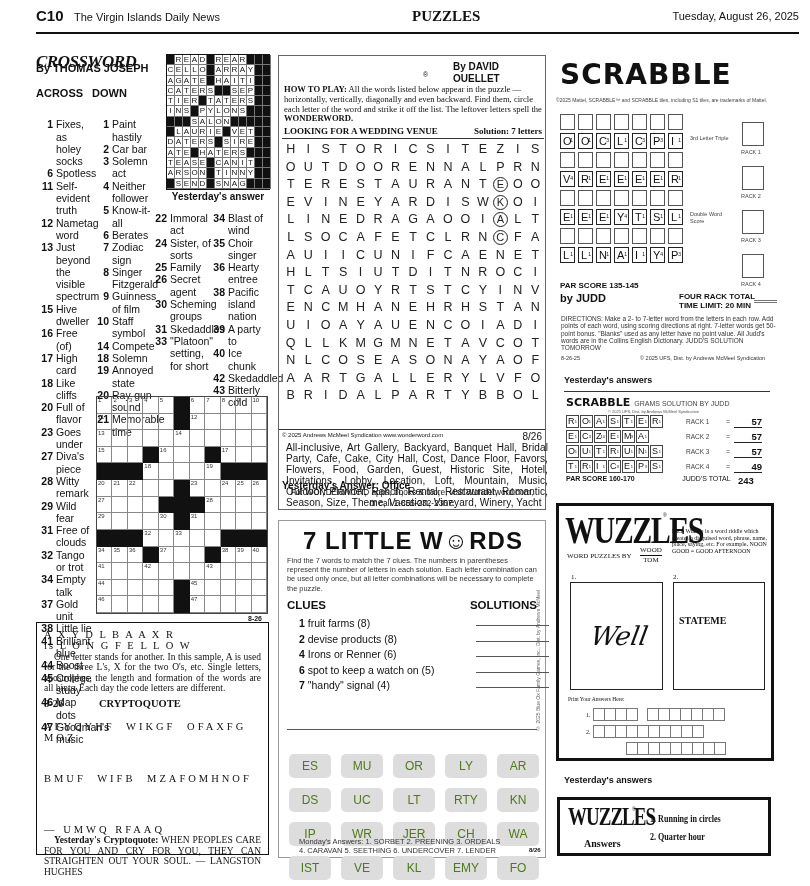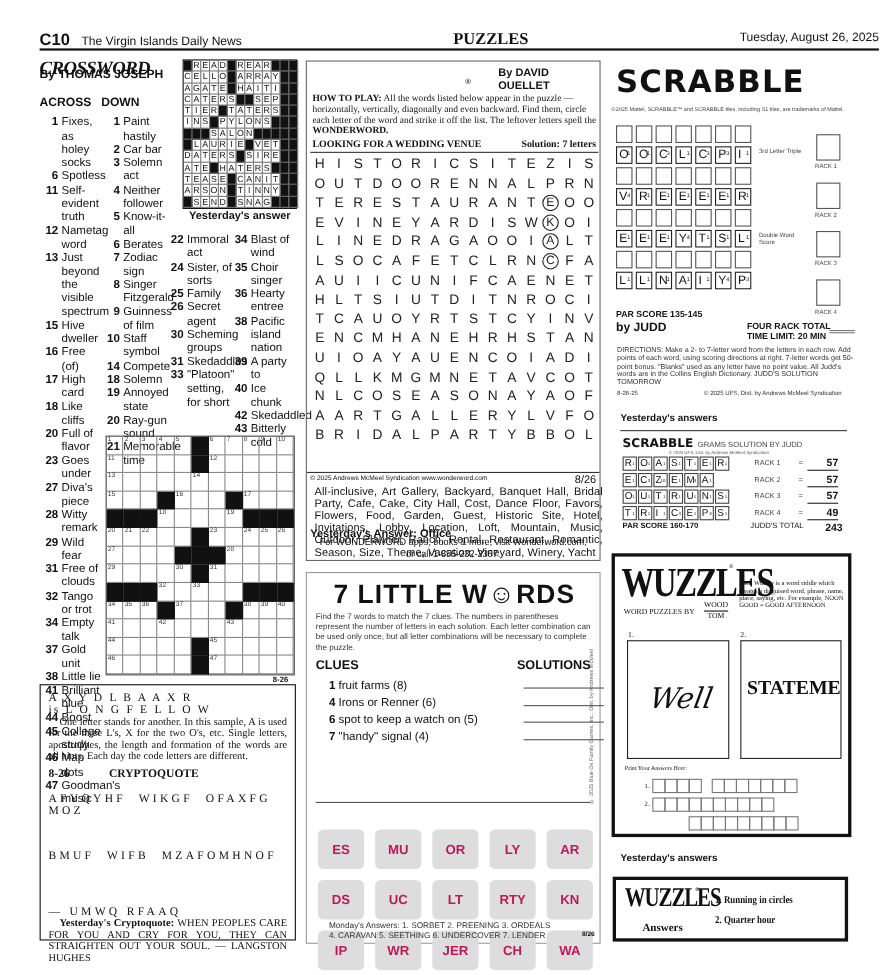--- a/index.html
+++ b/index.html
@@ -1,28 +1,28 @@
 <!DOCTYPE html>
 <html><head>
 <meta charset="utf-8">
 <style>
 *{box-sizing:border-box;margin:0;padding:0}
 body{width:810px;height:886px;background:#fff;color:#111;font-family:"Liberation Sans",sans-serif;position:relative;overflow:hidden}
 .abs{position:absolute}
 
-#hdr{left:36px;top:28px;width:763px;height:18px;border-bottom:2px solid #111;display:flex;align-items:flex-start;justify-content:space-between;padding-bottom:16px}
+#hdr{left:36px;top:16px;width:763px;height:18px;border-bottom:2px solid #111;display:flex;align-items:center;justify-content:space-between;padding-bottom:16px}
 #hdr .pg{font-weight:bold;font-size:15px;font-family:"Liberation Sans",sans-serif}
 #hdr .paper{font-size:11px;margin-left:6px}
 #hdr .title{font-family:"Liberation Serif",serif;font-weight:bold;font-size:15px}
 #hdr .date{font-size:11px}
 
 #xw-title{left:36px;top:52px;font-family:"Liberation Serif",serif;font-style:italic;font-weight:bold;font-size:17px;letter-spacing:-0.5px}
 #xw-by{left:36px;top:62px;font-weight:bold;font-size:11px}
 .clue-col{font-size:10.5px;line-height:12.3px}
-.clue-col .hd{font-weight:bold;font-size:11px;margin-bottom:6px}
+.clue-col .hd{font-weight:bold;font-size:11px;margin-bottom:19px}
 .clue{display:flex}
 .clue .n{font-weight:bold;width:20px;text-align:right;padding-right:3px;flex:none}
 .clue .t{flex:1}
 
 #xw-ans{left:166px;top:54px;width:104px}
 #xw-ans .g{display:grid;grid-template-columns:repeat(13,8px);border:1px solid #111}
 #xw-ans .c{width:8px;height:10.3px;border-right:1px solid #777;border-bottom:1px solid #777;font-size:8px;line-height:10px;text-align:center;font-weight:normal}
 #xw-ans .c.b{background:#111}
 #xw-ans .cap{font-size:10px;font-weight:bold;text-align:center;margin-top:1px}
 
@@ -62,21 +62,21 @@
 #slw .ttl{position:absolute;left:0;top:6px;width:268px;text-align:center;font-weight:bold;font-size:24px;letter-spacing:1px}
 #slw .intro{position:absolute;left:8px;top:35px;width:250px;font-size:7.4px;line-height:9.2px;color:#333}
 #slw .heads{position:absolute;left:8px;top:78px;width:250px;display:flex;justify-content:space-between;font-weight:bold;font-size:11.5px}
 #slw .clues{position:absolute;left:20px;top:93px;width:250px}
 #slw .cl{display:flex;justify-content:space-between;align-items:flex-end;height:15.4px;font-size:10.5px}
 #slw .cl b{font-weight:bold}
 #slw .ln{width:73px;border-bottom:1px solid #555;margin-bottom:3px}
 #slw .sep{position:absolute;left:8px;top:208px;width:250px;border-top:1.5px solid #555}
 #slw .side{position:absolute;left:256px;top:40px;font-size:5px;color:#666;writing-mode:vertical-rl;transform:rotate(180deg);height:170px}
 #slw .tiles{position:absolute;left:10px;top:233px;width:248px;display:grid;grid-template-columns:repeat(5,42px);column-gap:10px;row-gap:10px}
-#slw .tile{height:36px;background:#ddd;border-radius:5px;display:flex;align-items:center;justify-content:center;font-weight:bold;font-size:12px;color:#be185d}
+#slw .tile{height:24px;background:#ddd;border-radius:5px;display:flex;align-items:center;justify-content:center;font-weight:normal;font-size:12px;color:#4d7c0f}
 #slw .mon{position:absolute;left:20px;top:316px;font-size:7.5px;line-height:9px;color:#333}
 #slw .dt{position:absolute;left:250px;top:326px;font-size:6px;font-weight:bold}
 
 #scr-logo{left:560px;top:58px;font-weight:bold;font-size:28px;letter-spacing:1px;font-family:"DejaVu Sans",sans-serif}
 #scr-tm{left:556px;top:97px;font-size:5px;color:#444}
 #scr-board{left:560px;top:114px}
 .srow{display:flex;gap:3px;margin-bottom:3px;height:16px}
 .stile{width:15px;height:16px;border:1px solid #555;position:relative;font-size:11px;line-height:14px;padding-left:2px}
 .stile.f{border:1.5px solid #222}
 .stile sub{font-size:5px;position:absolute;right:1px;bottom:1px}
@@ -112,21 +112,21 @@
 #wz .reg{position:absolute;left:104px;top:6px;font-size:5px}
 #wz .desc{position:absolute;left:113px;top:22px;width:102px;font-family:"Liberation Serif",serif;font-size:6px;line-height:6.5px}
 #wz .wp{position:absolute;left:8px;top:46px;font-family:"Liberation Serif",serif;font-size:7px}
 #wz .frac{position:absolute;left:81px;top:40px;font-family:"Liberation Serif",serif;font-size:7px;text-align:center;line-height:9px}
 #wz .frac .top{border-bottom:1px solid #111}
 #wz .n1{position:absolute;left:12px;top:67px;font-size:7px;font-family:"Liberation Serif",serif}
 #wz .n2{position:absolute;left:114px;top:67px;font-size:7px;font-family:"Liberation Serif",serif}
 #wz .b1{position:absolute;left:11px;top:76px;width:93px;height:108px;border:1.5px solid #222}
 #wz .b2{position:absolute;left:114px;top:76px;width:92px;height:108px;border:1.5px solid #222}
 #wz .well{position:absolute;left:20px;top:38px;font-family:"DejaVu Serif",serif;font-style:italic;font-size:26px;transform:skewX(-10deg)}
-#wz .stm{position:absolute;left:5px;top:32px;font-family:"Liberation Serif",serif;font-weight:bold;font-size:18px}
+#wz .stm{position:absolute;left:5px;top:32px;font-family:"Liberation Serif",serif;font-weight:bold;font-size:10px}
 #wz .pya{position:absolute;left:9px;top:190px;font-family:"Liberation Serif",serif;font-size:5.5px}
 #wz .arow{position:absolute;display:flex;align-items:center}
 #wz .arow .lbl{font-size:6px;font-family:"Liberation Serif",serif;margin-right:2px}
 #wz .sq{width:12px;height:13px;border:1px solid #777;margin-right:-1px}
 #wz .gap{width:10px}
 #wz-yest{left:564px;top:775px;font-weight:bold;font-size:9px}
 #wza{left:557px;top:797px;width:214px;height:59px;border:3px solid #111}
 #wza .lg{position:absolute;left:8px;top:3px;font-family:"Liberation Serif",serif;font-weight:bold;font-size:19px;letter-spacing:-1px;transform:scaleY(1.3);transform-origin:top left}
 #wza .reg{position:absolute;left:72px;top:6px;font-size:5px}
 #wza .an{position:absolute;left:24px;top:38px;font-family:"Liberation Serif",serif;font-weight:bold;font-size:10px}
@@ -977,20 +977,24 @@
   <div class="ttl">7 LITTLE W☺RDS</div>
   <div class="intro">Find the 7 words to match the 7 clues. The numbers in parentheses represent the number of letters in each solution. Each letter combination can be used only once, but all letter combinations will be necessary to complete the puzzle.</div>
   <div class="side">© 2025 Blue Ox Family Games, Inc., Dist. by Andrews McMeel</div>
   <div class="heads">
     <span>CLUES</span>
     <span>SOLUTIONS</span>
   </div>
   <div class="clues" id="slw-clues">
       <div class="cl">
         <span><b>1 </b> <span>fruit farms (8)</span></span>
+        <span class="ln"></span>
+      </div>
+      <div class="cl">
+        <span><b>2 </b> <span>devise products (8)</span></span>
         <span class="ln"></span>
       </div>
       <div class="cl">
         <span><b>4 </b> <span>Irons or Renner (6)</span></span>
         <span class="ln"></span>
       </div>
       <div class="cl">
         <span><b>6 </b> <span>spot to keep a watch on (5)</span></span>
         <span class="ln"></span>
       </div>
@@ -1179,21 +1183,21 @@
           <div class="t">S<sub>1</sub></div>
         </div>
         <span class="rk">RACK 4</span>
         <span class="eq">=</span>
         <span class="sc">49</span>
       </div>
     </div>
   <div class="bt">
     <b>PAR SCORE 160-170</b>
     <span style="margin-left:40px">JUDD'S TOTAL</span>
-    <b style="width:28px;text-align:right;font-size:9.5px">243</b>
+    <b style="width:28px;text-align:left;font-size:9.5px">243</b>
   </div>
 </div>
 
 <div id="wz" class="abs">
   <div class="lg">WUZZLES</div>
   <div class="reg">®</div>
   <div class="desc">Each Wuzzle is a word riddle which creates a disguised word, phrase, name, place, saying, etc. For example, NOON GOOD = GOOD AFTERNOON</div>
   <div class="wp">WORD PUZZLES BY</div>
   <div class="frac">
     <div class="top">WOOD</div>

